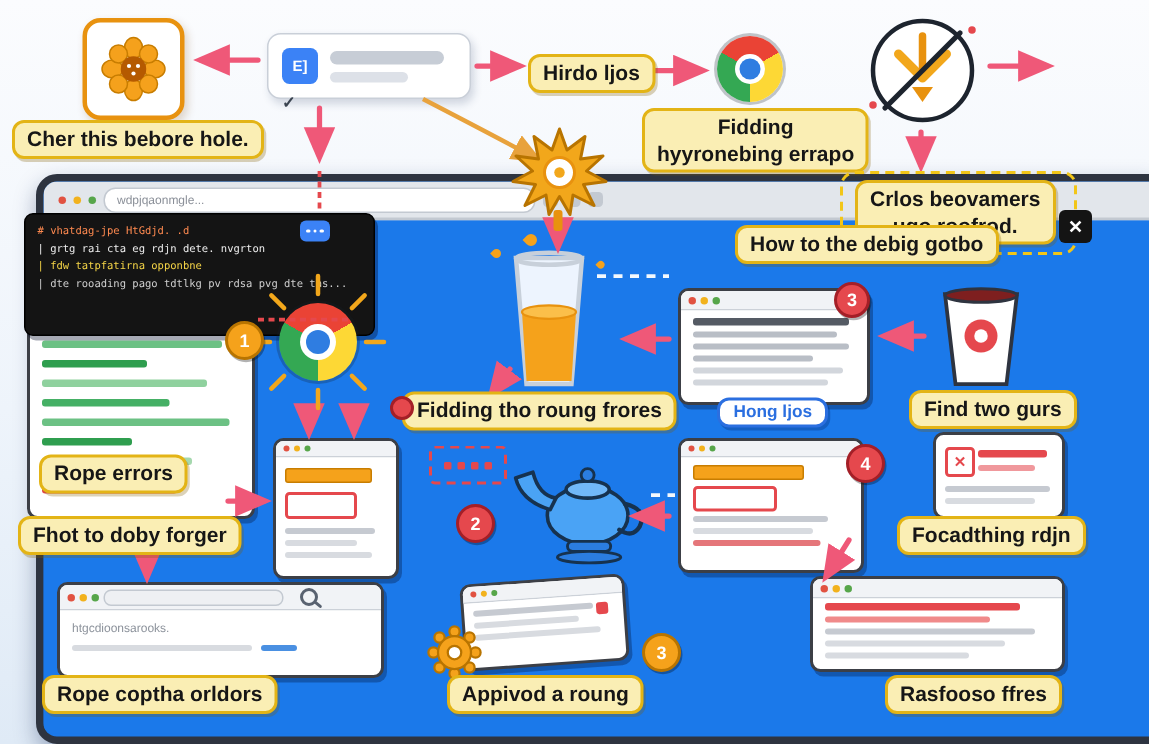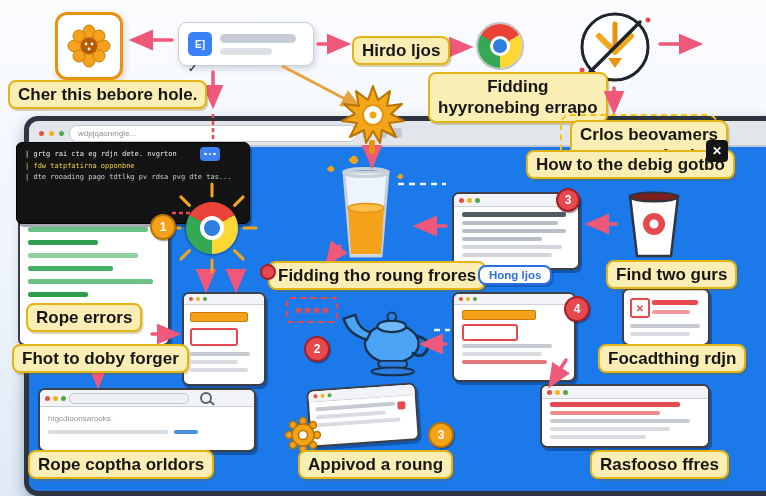--- a/index.html
+++ b/index.html
@@ -2,21 +2,21 @@
 <html><head>
 <meta charset="utf-8">
 <style>
   html,body{margin:0;padding:0;}
   body{font-family:"Liberation Sans",sans-serif;}
   .stage{position:relative;width:766px;height:496px;overflow:hidden;
          background:linear-gradient(180deg,#fbfcfe 0%,#eef4fb 55%,#dfeaf6 100%);}
   .abs{position:absolute;}
   
   .ylabel{position:absolute;z-index:40;background:#faeeb4;border:2px solid #e3b416;
-          border-radius:8px;padding:2px 8px;font-size:17px;font-weight:bold;color:#161616;
+          border-radius:8px;padding:2px 8px;font-size:14px;font-weight:bold;color:#161616;
           box-shadow:1.5px 2px 0 rgba(130,95,0,.28);white-space:nowrap;line-height:1.25;}
   .ylabel.center{text-align:center;}
   .bluelabel{position:absolute;z-index:40;background:#ffffff;border:2px solid #2b6fe0;
           border-radius:8px;padding:2px 9px;font-size:11.5px;font-weight:bold;color:#2b6fe0;
           box-shadow:1.5px 2px 0 rgba(0,20,80,.25);white-space:nowrap;}
   
   .win{position:absolute;z-index:10;background:#fff;border:2px solid #3c3f46;border-radius:7px;
        box-shadow:2px 3px 0 rgba(0,10,40,.3);}
   .winbar{height:12px;border-bottom:1.5px solid #ccd1d8;display:flex;align-items:center;gap:3px;
           padding:0 5px;background:#f1f3f6;border-radius:5px 5px 0 0;}
@@ -152,37 +152,38 @@
         <span class="addr-text">wdpjqaonmgle...</span>
       </div>
       <span class="bar-ico"></span>
       <span class="bar-ico"></span>
       <span class="bar-ico"></span>
     </div>
     <div style="height:342px;background:#1b79ea;"></div>
   </div>
 
   <div class="terminal">
+    <div class="tl1"># vhatdag-jpe HtGdjd. .d</div>
     <div class="tl2">| grtg rai cta eg rdjn dete. nvgrton</div>
     <div class="tl3">| fdw tatpfatirna opponbne</div>
     <div class="tl4">| dte rooading pago tdtlkg pv rdsa pvg dte tas...</div>
   </div>
   <div class="chatbubble">
       <i></i>
       <i></i>
       <i></i>
     </div>
 
   <div class="dashedoutline" style="left:560px;top:114px;width:154px;height:52px;"></div>
   <div class="ylabel center" style="left:570px;top:120px;">
     <div>Crlos beovamers</div>
     <div>ugo roofrod.</div>
   </div>
   <div class="closebtn">✕</div>
-  <div class="ylabel" style="left:490px;top:150px;margin-left:36px;">How to the debig gotbo</div>
+  <div class="ylabel" style="left:490px;top:150px;">How to the debig gotbo</div>
 
   <svg class="abs" style="left:340px;top:84px;z-index:35;" width="66" height="60" viewBox="0 0 66 60">
     <path d="M33 2 L38 16 L50 7 L47 22 L62 20 L51 30 L64 37 L49 39 L56 53 L42 46 L40 59 L33 47 L26 59 L24 46 L10 53 L17 39 L2 37 L15 30 L4 20 L19 22 L16 7 L28 16 Z" fill="#f2a71b" stroke="#b87400" stroke-width="2" stroke-linejoin="round"></path>
     <circle cx="33" cy="31" r="10" fill="#ffffff" stroke="#e8920f" stroke-width="2"></circle>
     <circle cx="33" cy="31" r="3.5" fill="#f2a71b"></circle>
   </svg>
   <div class="stem"></div>
   <div class="drop" style="left:328px;top:166px;width:6px;height:6px;"></div>
   <div class="drop" style="left:350px;top:156px;width:8px;height:8px;"></div>
   <div class="drop" style="left:398px;top:174px;width:5px;height:5px;"></div>

